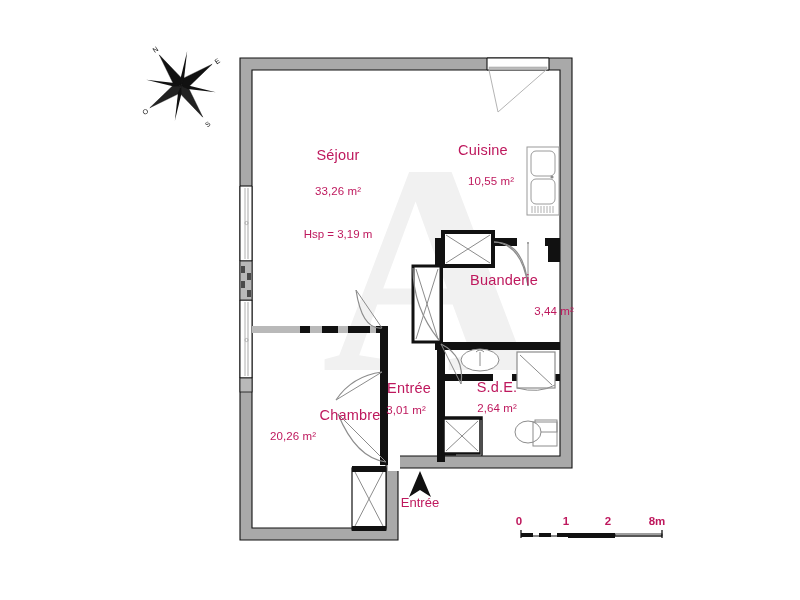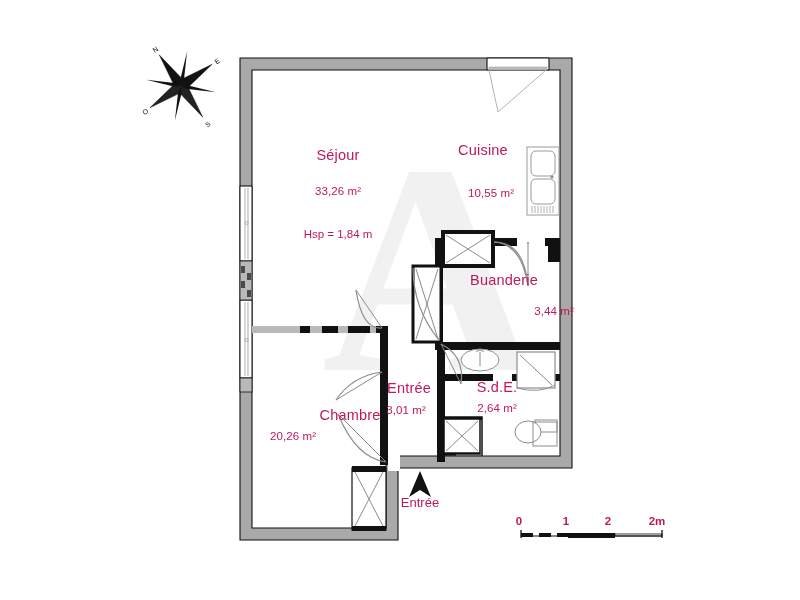--- a/index.html
+++ b/index.html
@@ -326,35 +326,35 @@
 
     <rect x="568" y="533" width="47" height="5" fill="#111111"></rect>
 
     <rect x="615" y="534" width="47" height="2" fill="none" stroke="#111111" stroke-width=".8"></rect>
   </g>
 
 </svg>
 
 <div class="lbl room-name ctr" style="left:338px;top:147px;">Séjour</div>
 <div class="lbl room-area ctr" style="left:338px;top:185px;">33,26 m²</div>
-<div class="lbl hsp ctr" style="left:338px;top:228px;">Hsp = 1,84 m</div>
+<div class="lbl hsp ctr" style="left:338px;top:228px;">Hsp = 3,19 m</div>
 
 <div class="lbl room-name ctr" style="left:483px;top:142px;">Cuisine</div>
-<div class="lbl room-area ctr" style="left:491px;top:175px;margin-top:12px;">10,55 m²</div>
+<div class="lbl room-area ctr" style="left:491px;top:175px;">10,55 m²</div>
 
 <div class="lbl room-name ctr" style="left:504px;top:272px;">Buanderie</div>
 <div class="lbl room-area ctr" style="left:506px;top:305px;margin-left:48px;">3,44 m²</div>
 
 <div class="lbl room-name ctr" style="left:497px;top:379px;">S.d.E.</div>
 <div class="lbl room-area ctr" style="left:497px;top:402px;">2,64 m²</div>
 
 <div class="lbl room-name ctr" style="left:409px;top:380px;">Entrée</div>
 <div class="lbl room-area ctr" style="left:406px;top:404px;">3,01 m²</div>
 
 <div class="lbl room-name ctr" style="left:304px;top:407px;margin-left:46px;">Chambre</div>
 <div class="lbl room-area ctr" style="left:293px;top:430px;">20,26 m²</div>
 
 <div class="lbl entry-label ctr" style="left:420px;top:495px;">Entrée</div>
 
 <div class="lbl scale-num ctr" style="left:519px;top:515px;">0</div>
 <div class="lbl scale-num ctr" style="left:566px;top:515px;">1</div>
 <div class="lbl scale-num ctr" style="left:608px;top:515px;">2</div>
-<div class="lbl scale-num ctr" style="left:657px;top:515px;">2m</div>
+<div class="lbl scale-num ctr" style="left:657px;top:515px;">8m</div>
 
 </body></html>

